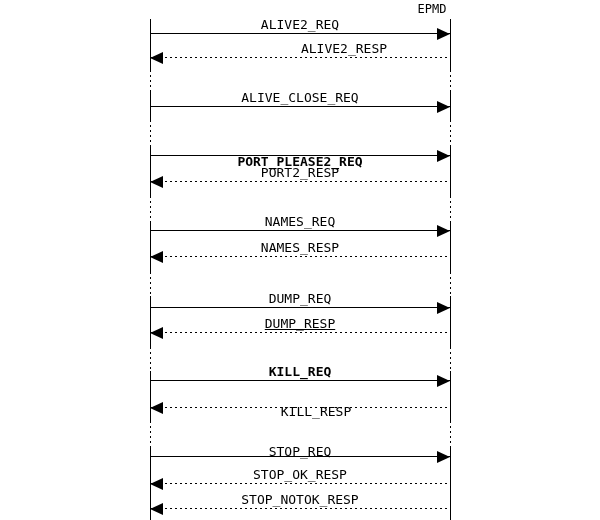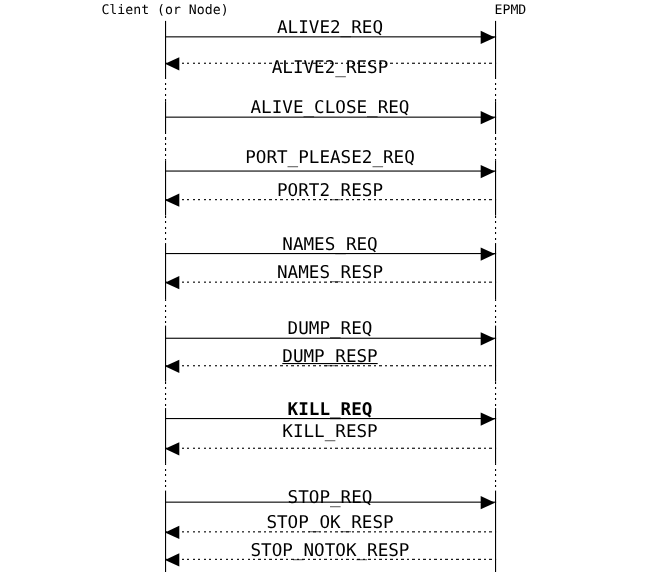--- a/index.html
+++ b/index.html
@@ -18,21 +18,21 @@
   }
   .actor {
     position: absolute;
     top: 2px;
     transform: translateX(-50%);
     font-size: 12px;
     line-height: 14px;
     white-space: nowrap;
   }
   .actor-left  { left: 150px; }
-  .actor-right { left: 464px; }
+  .actor-right { left: 432px; }
 
   .lifeline-seg {
     position: absolute;
     width: 1px;
   }
   .lifeline-seg.solid {
     background: #000000;
   }
   .lifeline-seg.dotted {
     background: repeating-linear-gradient(to bottom, #000 0 2px, transparent 2px 5px);
@@ -46,39 +46,38 @@
   }
   .msg-line.solid  { background: #000000; }
   .msg-line.dashed {
     background: repeating-linear-gradient(to right, #000 0 2px, transparent 2px 5px);
   }
   .msg-label {
     position: absolute;
     left: 150px;
     width: 300px;
     text-align: center;
-    font-size: 16px;
+    font-size: 13px;
     line-height: 15px;
     white-space: nowrap;
   }
   .arrowhead {
     position: absolute;
     width: 0;
     height: 0;
     border-top: 6px solid transparent;
     border-bottom: 6px solid transparent;
   }
   .arrowhead.right { border-left: 13px solid #000000; }
   .arrowhead.left  { border-right: 13px solid #000000; }
 </style>
 </head>
 <body>
 
 <div class="diagram">
-  <div class="actor actor-left">Client (or Node)</div>
   <div class="actor actor-right">EPMD</div>
   <div id="lifelines">
       <div class="lifeline-seg solid" style="left: 150px; top: 19px; height: 51px;"></div>
       <div class="lifeline-seg dotted" style="left: 150px; top: 70px; height: 22px;"></div>
       <div class="lifeline-seg solid" style="left: 150px; top: 92px; height: 28px;"></div>
       <div class="lifeline-seg dotted" style="left: 150px; top: 120px; height: 26px;"></div>
       <div class="lifeline-seg solid" style="left: 150px; top: 146px; height: 50px;"></div>
       <div class="lifeline-seg dotted" style="left: 150px; top: 196px; height: 25px;"></div>
       <div class="lifeline-seg solid" style="left: 150px; top: 221px; height: 51px;"></div>
       <div class="lifeline-seg dotted" style="left: 150px; top: 272px; height: 24px;"></div>
@@ -98,48 +97,48 @@
       <div class="lifeline-seg solid" style="left: 450px; top: 296px; height: 51px;"></div>
       <div class="lifeline-seg dotted" style="left: 450px; top: 347px; height: 24px;"></div>
       <div class="lifeline-seg solid" style="left: 450px; top: 371px; height: 50px;"></div>
       <div class="lifeline-seg dotted" style="left: 450px; top: 421px; height: 25px;"></div>
       <div class="lifeline-seg solid" style="left: 450px; top: 446px; height: 74px;"></div>
     </div>
   <div id="messages">
       <div class="msg-label" style="top: 17px;">ALIVE2_REQ</div>
       <div class="msg-line solid" style="top: 33px;"></div>
       <div class="arrowhead right" style="top: 28px; left: 437px;"></div>
-      <div class="msg-label" style="top: 53px;">ALIVE2_RESP</div>
+      <div class="msg-label" style="top: 41px; padding-left: 44px;">ALIVE2_RESP</div>
       <div class="msg-line dashed" style="top: 57px;"></div>
       <div class="arrowhead left" style="top: 52px; left: 150px;"></div>
       <div class="msg-label" style="top: 90px;">ALIVE_CLOSE_REQ</div>
       <div class="msg-line solid" style="top: 106px;"></div>
       <div class="arrowhead right" style="top: 101px; left: 437px;"></div>
-      <div class="msg-label" style="top: 135px;">PORT_PLEASE2_REQ</div>
+      <div class="msg-label" style="top: 154px; font-weight: bold;">PORT_PLEASE2_REQ</div>
       <div class="msg-line solid" style="top: 155px;"></div>
       <div class="arrowhead right" style="top: 150px; left: 437px;"></div>
       <div class="msg-label" style="top: 165px;">PORT2_RESP</div>
       <div class="msg-line dashed" style="top: 181px;"></div>
       <div class="arrowhead left" style="top: 176px; left: 150px;"></div>
       <div class="msg-label" style="top: 214px;">NAMES_REQ</div>
       <div class="msg-line solid" style="top: 230px;"></div>
       <div class="arrowhead right" style="top: 225px; left: 437px;"></div>
       <div class="msg-label" style="top: 240px;">NAMES_RESP</div>
       <div class="msg-line dashed" style="top: 256px;"></div>
       <div class="arrowhead left" style="top: 251px; left: 150px;"></div>
       <div class="msg-label" style="top: 291px;">DUMP_REQ</div>
       <div class="msg-line solid" style="top: 307px;"></div>
       <div class="arrowhead right" style="top: 302px; left: 437px;"></div>
       <div class="msg-label" style="top: 316px; text-decoration: underline;">DUMP_RESP</div>
       <div class="msg-line dashed" style="top: 332px;"></div>
       <div class="arrowhead left" style="top: 327px; left: 150px;"></div>
       <div class="msg-label" style="top: 364px; font-weight: bold;">KILL_REQ</div>
       <div class="msg-line solid" style="top: 380px;"></div>
       <div class="arrowhead right" style="top: 375px; left: 437px;"></div>
-      <div class="msg-label" style="top: 384px;">KILL_RESP</div>
+      <div class="msg-label" style="top: 404px; margin-left: 16px;">KILL_RESP</div>
       <div class="msg-line dashed" style="top: 407px;"></div>
       <div class="arrowhead left" style="top: 402px; left: 150px;"></div>
       <div class="msg-label" style="top: 444px;">STOP_REQ</div>
       <div class="msg-line solid" style="top: 456px;"></div>
       <div class="arrowhead right" style="top: 451px; left: 437px;"></div>
       <div class="msg-label" style="top: 467px;">STOP_OK_RESP</div>
       <div class="msg-line dashed" style="top: 483px;"></div>
       <div class="arrowhead left" style="top: 478px; left: 150px;"></div>
       <div class="msg-label" style="top: 492px;">STOP_NOTOK_RESP</div>
       <div class="msg-line dashed" style="top: 508px;"></div>

